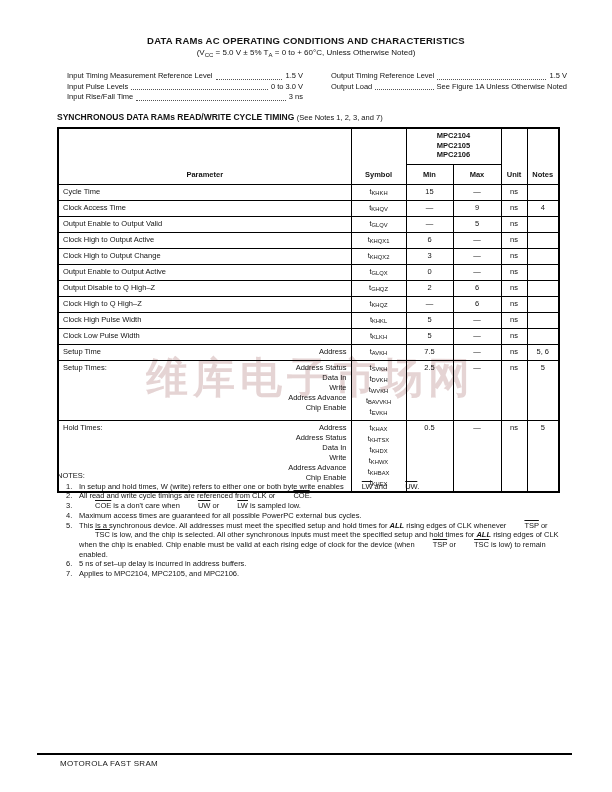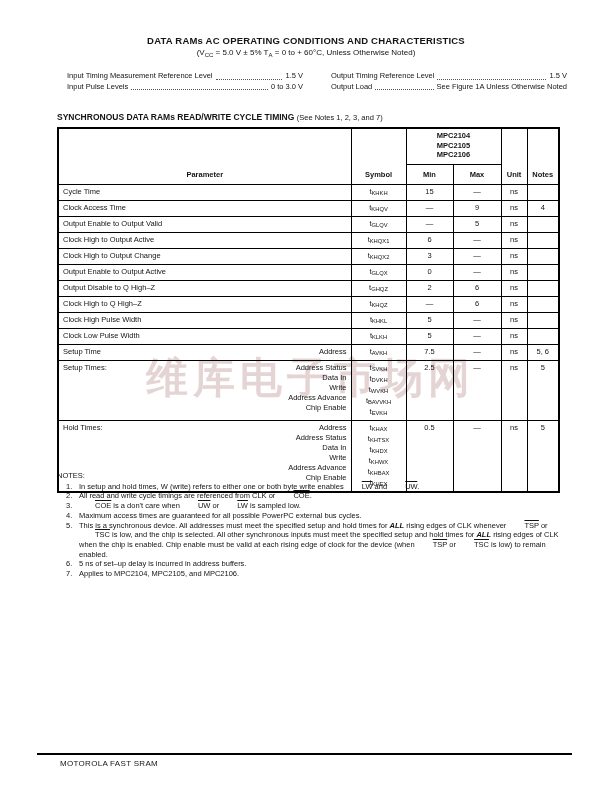--- a/index.html
+++ b/index.html
@@ -92,20 +92,25 @@
     <div class="cond-col">
         <div class="cond-row">
           <span class="cond-label">Input Timing Measurement Reference Level</span>
           <span class="cond-leader"></span>
           <span class="cond-value">1.5 V</span>
         </div>
         <div class="cond-row">
           <span class="cond-label">Input Pulse Levels</span>
           <span class="cond-leader"></span>
           <span class="cond-value">0 to 3.0 V</span>
+        </div>
+        <div class="cond-row">
+          <span class="cond-label">Input Rise/Fall Time</span>
+          <span class="cond-leader"></span>
+          <span class="cond-value">3 ns</span>
         </div>
       </div>
     <div class="cond-col">
         <div class="cond-row">
           <span class="cond-label">Output Timing Reference Level</span>
           <span class="cond-leader"></span>
           <span class="cond-value">1.5 V</span>
         </div>
         <div class="cond-row">
           <span class="cond-label">Output Load</span>

